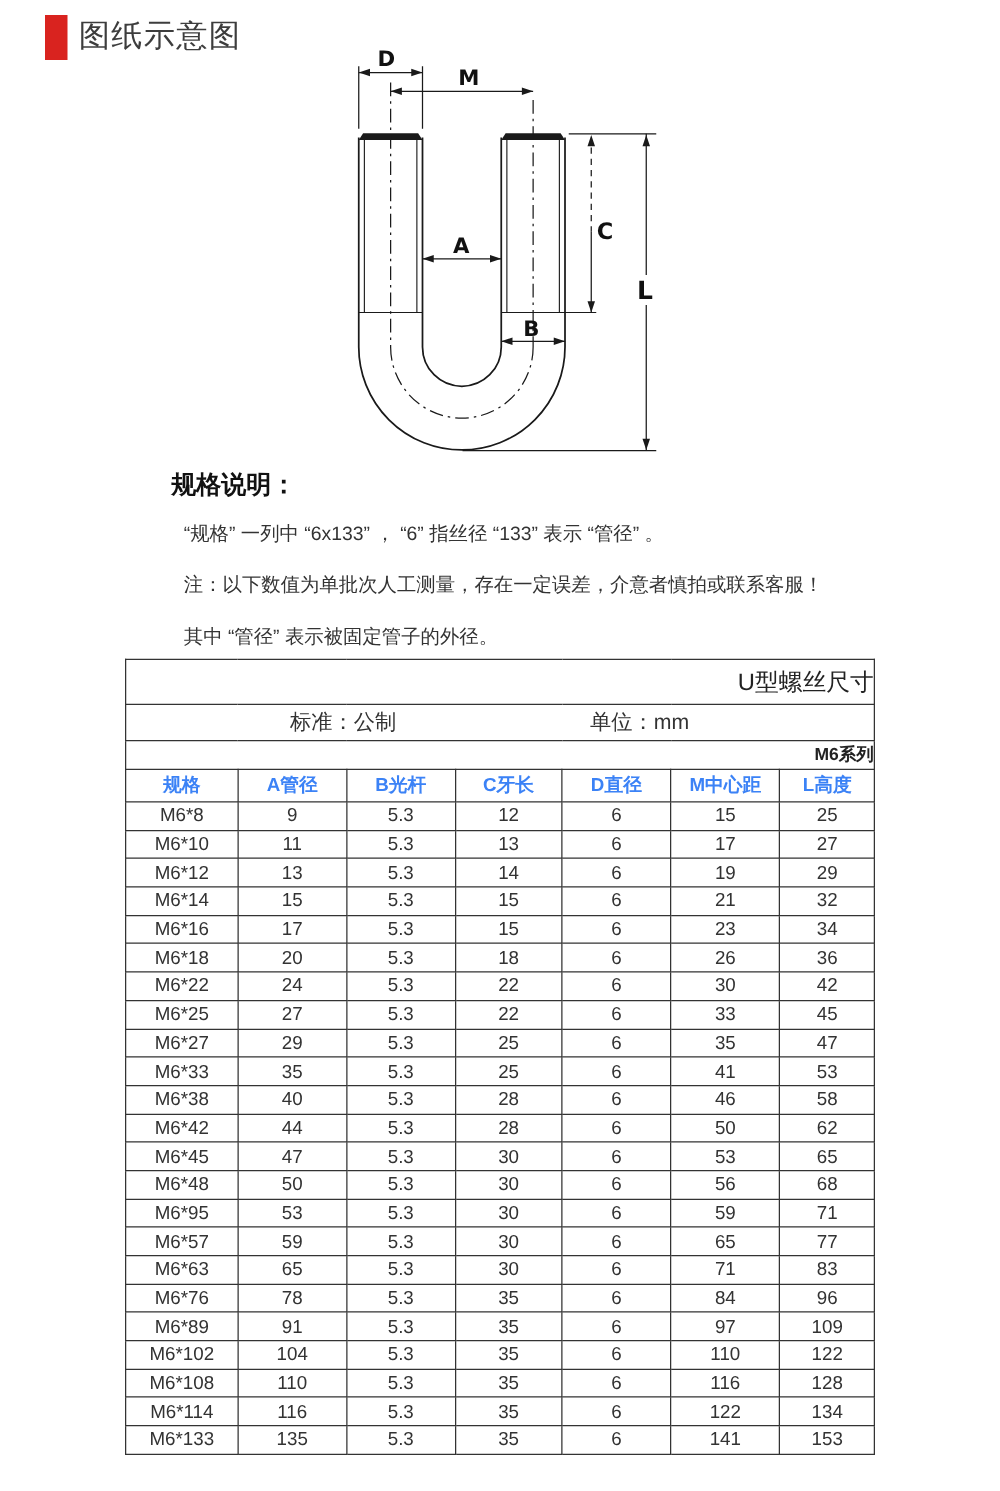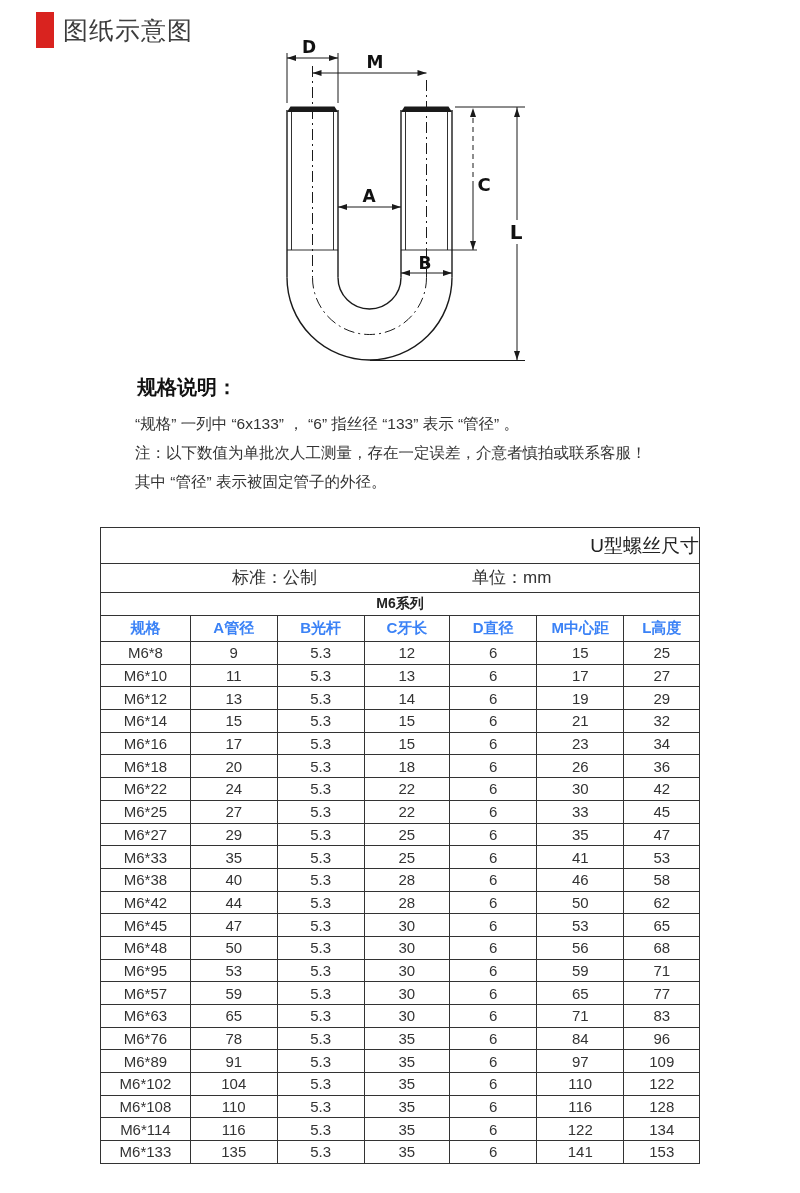--- a/index.html
+++ b/index.html
@@ -2,40 +2,40 @@
 <html><head>
 <meta charset="utf-8">
 <style>
   html,body{margin:0;padding:0;}
   body{
     width:800px;height:1193px;background:#ffffff;position:relative;
     font-family:"Liberation Sans","DejaVu Sans",sans-serif;color:#333;
     overflow:hidden;
   }
   
-  .section-header{position:absolute;left:36px;top:12px;display:flex;align-items:center;}
+  .section-header{position:absolute;left:36px;top:12px;display:flex;}
   .red-block{width:18px;height:36px;background:#d9231f;margin-right:9px;}
   .section-title{font-size:25px;color:#3d3d3d;letter-spacing:1px;}
   
   .diagram{position:absolute;left:230px;top:28px;width:330px;height:345px;}
   .dim-label{font-family:"DejaVu Sans","Liberation Sans",sans-serif;font-weight:bold;fill:#111;}
   
   .spec-note{position:absolute;left:135px;top:374px;width:560px;}
   .spec-note-title{font-size:20px;font-weight:bold;color:#111;margin:0 0 8px 2px;}
-  .spec-line{font-size:15.5px;color:#333;line-height:29px;margin:0;}
+  .spec-line{font-size:15.5px;color:#333;line-height:29px;margin:12px;}
   
   .spec-table-wrap{position:absolute;left:100px;top:527px;width:600px;}
   table.spec{border-collapse:collapse;width:600px;table-layout:fixed;color:#333;}
   table.spec td,table.spec th{border:1px solid #333;text-align:center;vertical-align:middle;padding:0;font-weight:normal;overflow:hidden;}
   tr.row-title td{height:35px;font-size:19px;color:#222;text-align:right;}
   tr.row-std td{height:28px;font-size:17px;position:relative;}
   tr.row-std .std-label{position:absolute;top:0;line-height:28px;white-space:nowrap;}
   tr.row-std .std-left{left:29%;transform:translateX(-50%);}
   tr.row-std .std-right{left:65%;transform:translateX(-50%);margin-left:22px;}
-  tr.row-series td{height:22px;font-size:14px;font-weight:bold;color:#222;}
+  tr.row-series td{height:22px;font-size:14px;font-weight:bold;color:#222;text-align:right;}
   tr.row-cols th{height:25px;font-size:15px;font-weight:bold;color:#3b82f6;}
   tr.row-data td{height:21.7px;font-size:15px;}
 </style>
 </head>
 <body>
 
 <div class="section-header">
   <div class="red-block"></div>
   <div class="section-title">图纸示意图</div>
 </div>

